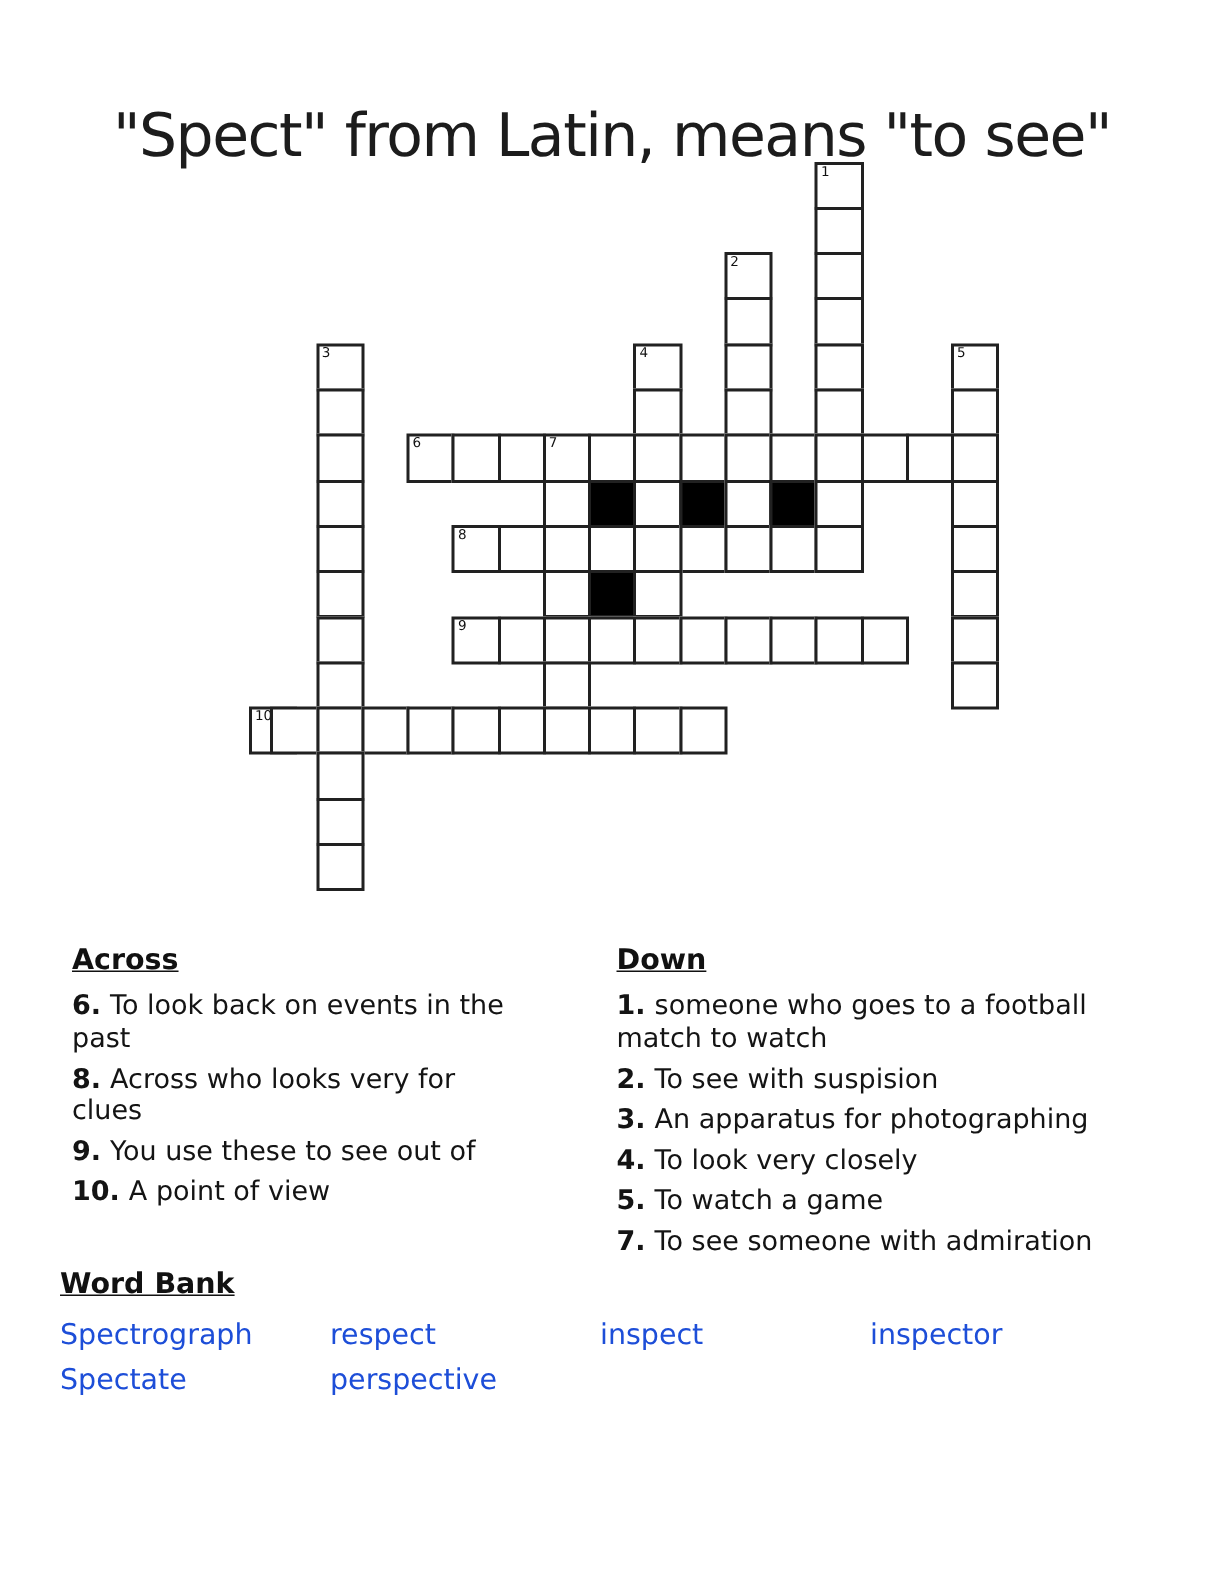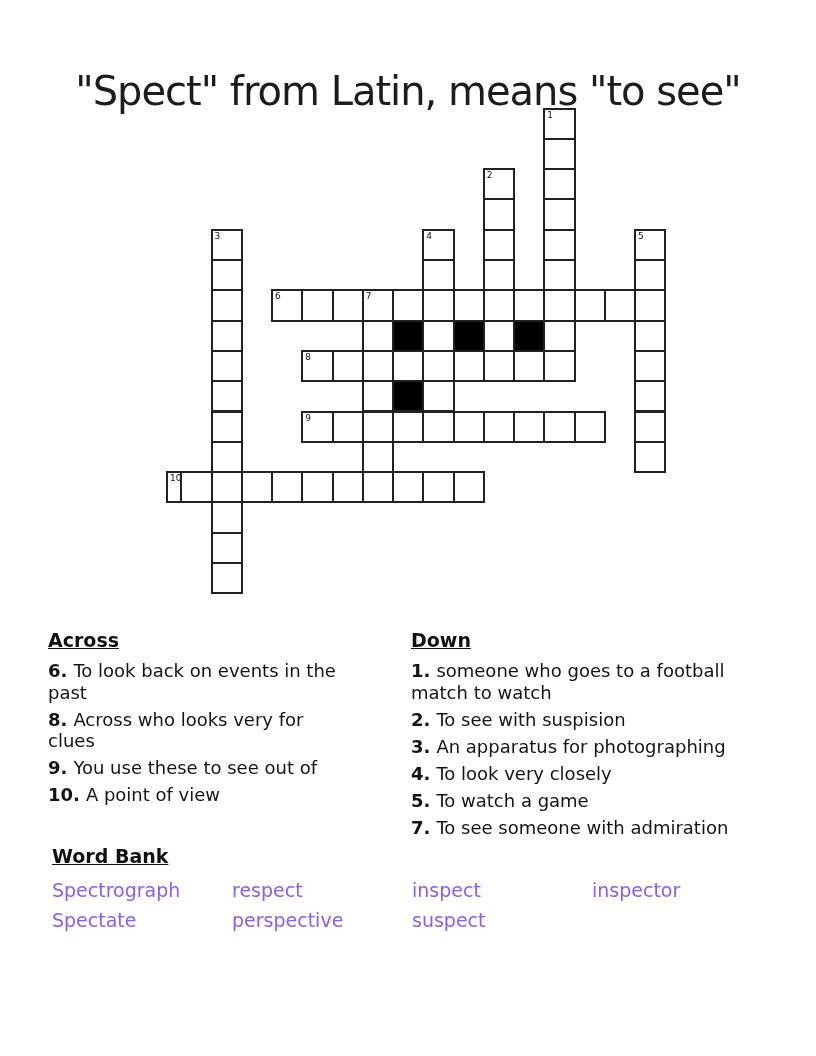--- a/index.html
+++ b/index.html
@@ -16,23 +16,23 @@
   
   .clues-col{position:absolute;top:628px;width:372px;}
   .clues-across{left:48px;}
   .clues-down{left:411px;}
   .heading{font-size:19px;line-height:24px;font-weight:700;text-decoration:underline;
            margin:0 0 8px 0;color:#111;}
   p.clue{font-size:18px;line-height:21.5px;margin:0 0 5.5px 0;color:#141414;}
   .clue .num{font-weight:700;margin-right:6px;}
   .clue .txt{white-space:pre-line;}
   
-  .wordbank{position:absolute;left:52px;top:844px;width:730px;}
+  .wordbank{position:absolute;left:40px;top:844px;width:730px;}
   .words{display:grid;grid-template-columns:180px 180px 180px 180px;
-         font-size:19px;line-height:29.5px;margin-top:3px;color:#8b5cf6;}
+         font-size:19px;line-height:29.5px;margin-top:3px;color:#1d4ed8;}
 </style>
 </head>
 <body>
 
 <div class="page">
 
   <h1 class="title">"Spect" from Latin, means "to see"</h1>
 
   <div class="grid">
       <div class="cell" style="left: 543.25px; top: 107.5px;">
@@ -168,17 +168,16 @@
 
   <div class="wordbank">
     <h2 class="heading">Word Bank</h2>
     <div class="words">
         <span>Spectrograph</span>
         <span>respect</span>
         <span>inspect</span>
         <span>inspector</span>
         <span>Spectate</span>
         <span>perspective</span>
-        <span>suspect</span>
       </div>
   </div>
 
 </div>
 
 </body></html>

